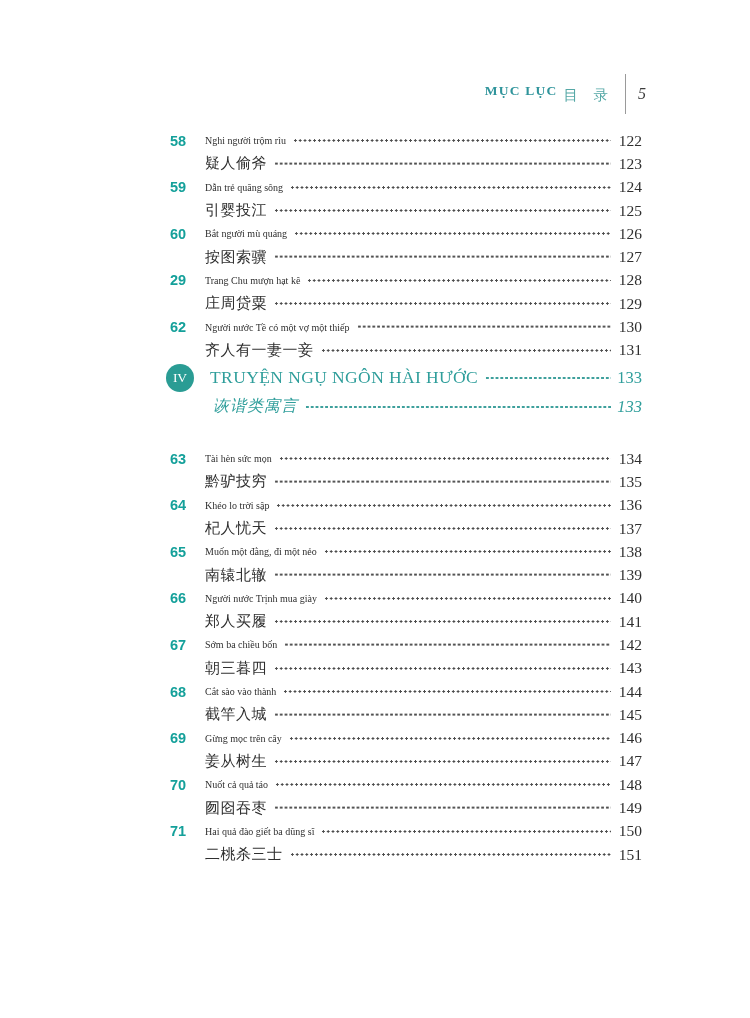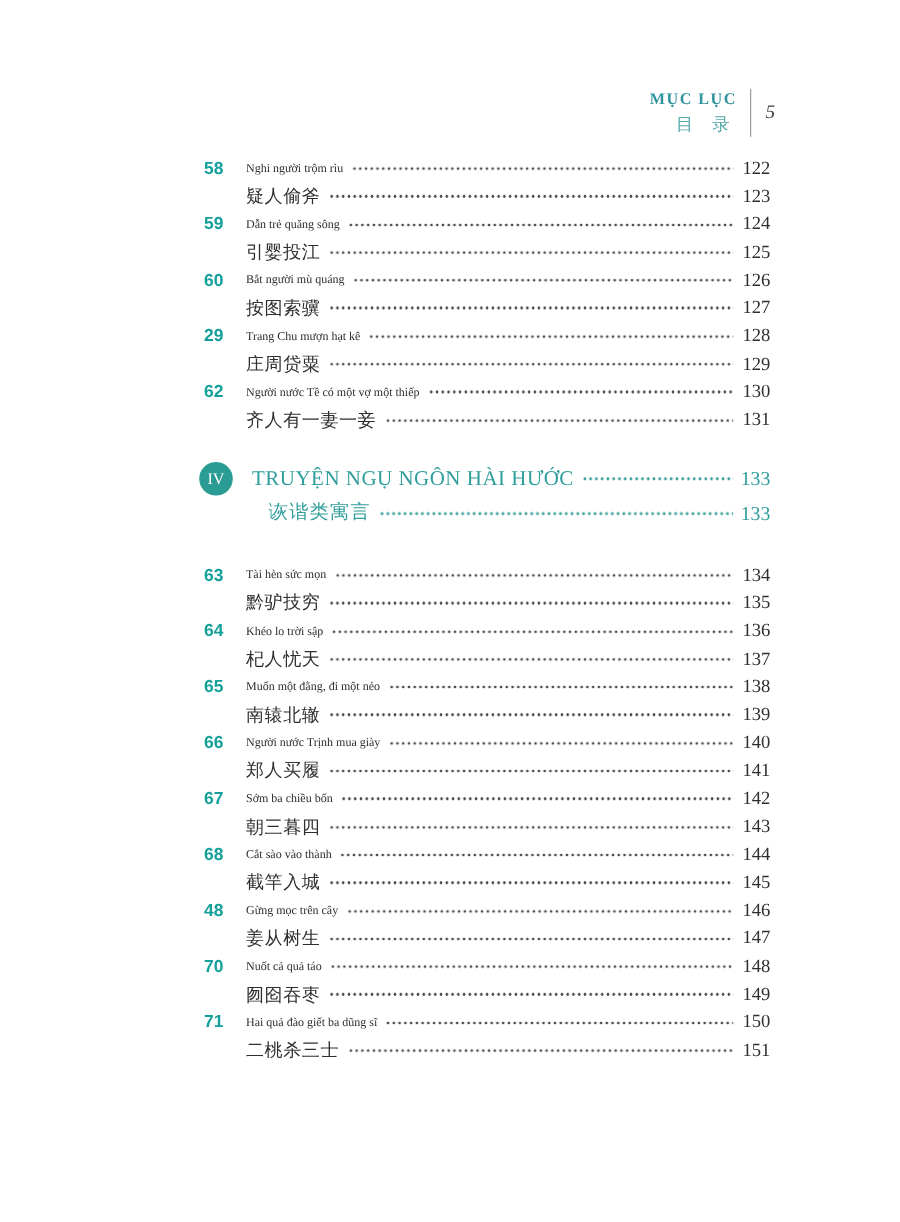--- a/index.html
+++ b/index.html
@@ -10,21 +10,21 @@
     overflow:hidden;
     font-family:"Liberation Serif", serif;
     color:#2f2f2f;
   }
   
   .header{
     position:absolute;top:74px;right:104px;
     display:flex;align-items:center;
   }
   .header-titles{
-    display:flex;flex-direction:column;align-items:flex-end;
+    display:flex;flex-direction:row;align-items:flex-start;
     margin-right:11px;
   }
   .header-vi{
     font-size:13.5px;letter-spacing:1.2px;
     color:#2f949b;font-weight:bold;
     font-family:"Liberation Serif", serif;
   }
   .header-zh{
     font-size:14.5px;letter-spacing:6px;
     color:#55a8a6;margin-top:3px;text-indent:6px;
@@ -60,22 +60,22 @@
     background-position:0 56%;
     background-repeat:repeat-x;
   }
   .pagenum{
     font-size:15.5px;color:#2f2f2f;text-align:right;min-width:26px;
   }
   
   .section-row{
     display:flex;align-items:center;white-space:nowrap;
   }
-  .section-row.first{margin-top:21px;height:32px;}
-  .section-row.second{height:26px;margin-left:54px;margin-bottom:27px;}
+  .section-row.first{height:32px;}
+  .section-row.second{height:26px;margin-left:43px;margin-bottom:27px;font-style:italic;}
   .section-circle{
     flex:0 0 28px;width:28px;height:28px;border-radius:50%;
     margin-left:-4px;margin-right:16px;
     background:#2a9c94;color:#ffffff;
     display:flex;align-items:center;justify-content:center;
     font-size:13.5px;font-family:"Liberation Serif", serif;
   }
   .section-title-vi{
     font-size:17.5px;letter-spacing:0.4px;color:#2f9e9b;
   }
@@ -246,21 +246,21 @@
           <span class="leader"></span>
           <span class="pagenum">144</span>
         </div>
         <div class="row">
           <span class="num"></span>
           <span class="title zh">截竿入城</span>
           <span class="leader"></span>
           <span class="pagenum">145</span>
         </div>
         <div class="row">
-          <span class="num">48</span>
+          <span class="num">69</span>
           <span class="title">Gừng mọc trên cây</span>
           <span class="leader"></span>
           <span class="pagenum">146</span>
         </div>
         <div class="row">
           <span class="num"></span>
           <span class="title zh">姜从树生</span>
           <span class="leader"></span>
           <span class="pagenum">147</span>
         </div>

